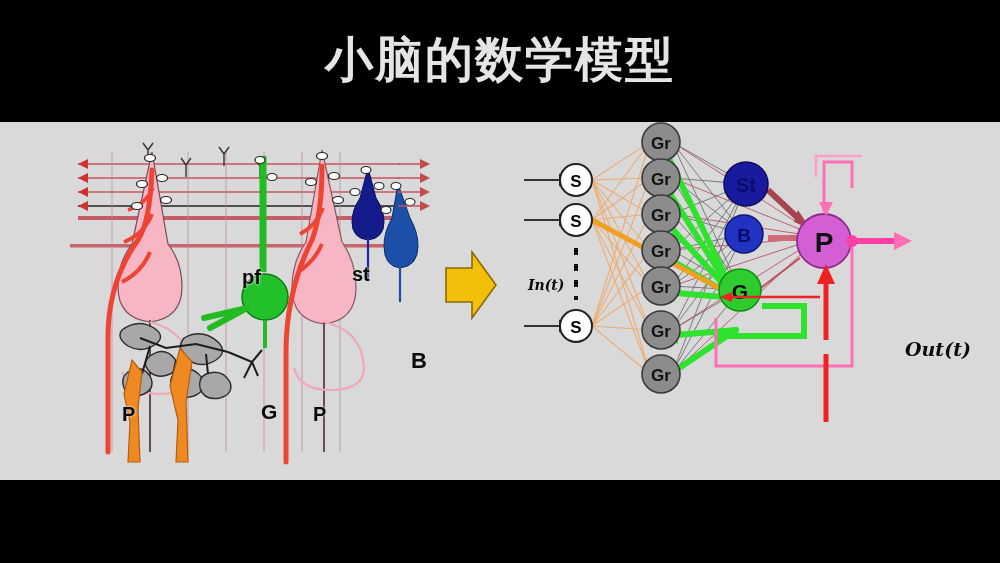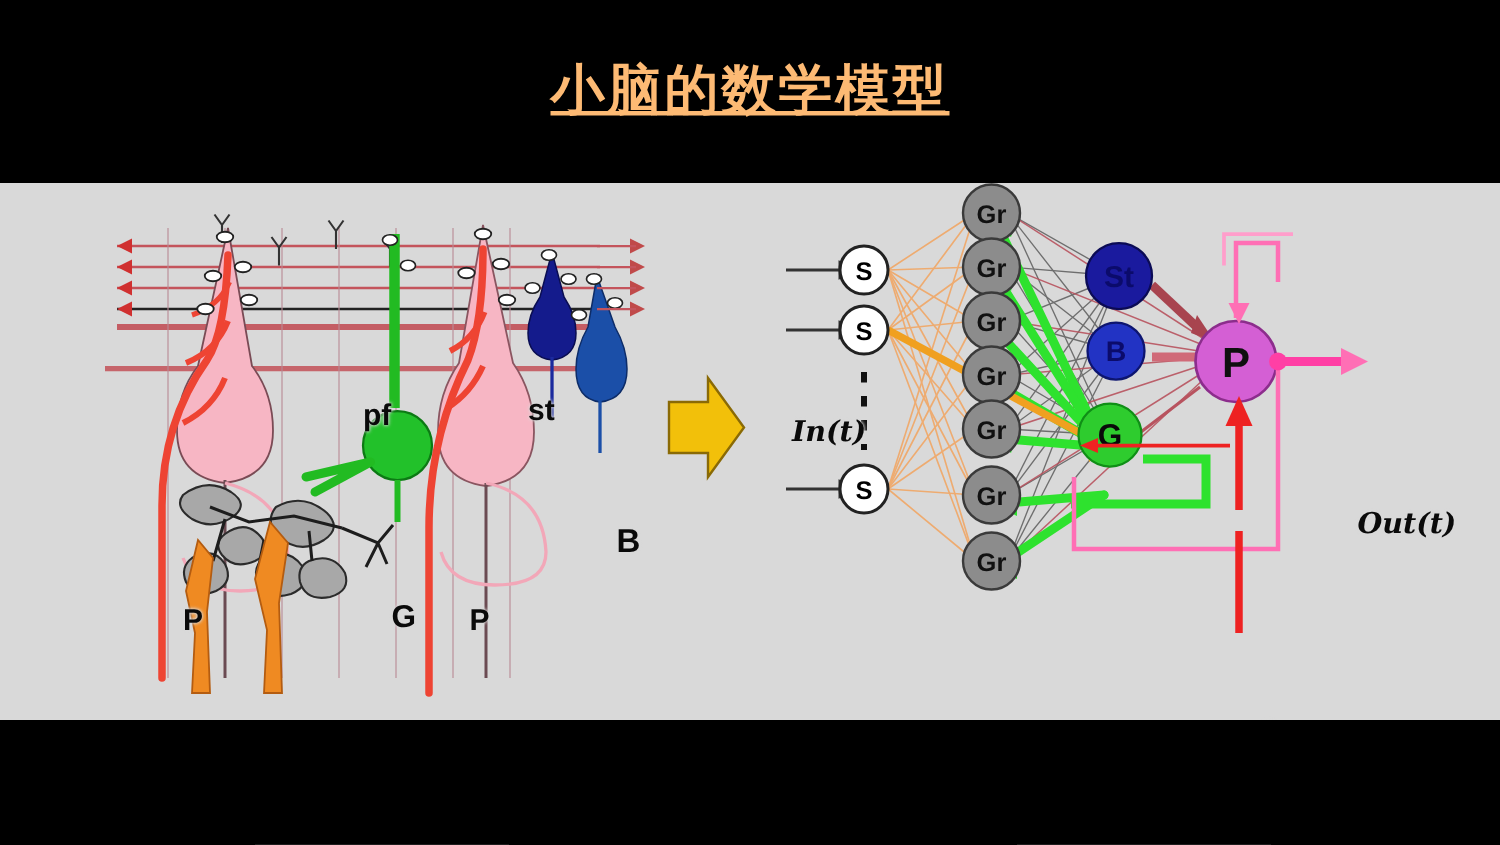--- a/index.html
+++ b/index.html
@@ -11,26 +11,25 @@
   }
   #slide { position: relative; width: 1000px; height: 563px; background: #000; }
 
   
   #title-band {
     position: absolute; left: 0; top: 0; width: 1000px; height: 120px;
     background: #000;
     display: flex; align-items: center; justify-content: center;
   }
   #title-text {
-    color: #fdba74;
-    font-size: 36px;
+    color: #e5e5e5;
+    font-size: 48px;
     font-weight: bold;
     letter-spacing: 2px;
     font-family: "DejaVu Sans", "Liberation Sans", sans-serif;
-    text-decoration: underline;
   }
 
   
   #content-panel {
     position: absolute; left: 0; top: 122px; width: 1000px; height: 358px;
     background: #d9d9d9;
   }
 
   
   #footer-band {
@@ -59,21 +58,21 @@
   #lbl-B   { left: 411px; top: 226px; font-size: 22px; }
   #lbl-P1  { left: 122px; top: 281px; font-size: 20px; }
   #lbl-G   { left: 261px; top: 278px; font-size: 21px; }
   #lbl-P2  { left: 313px; top: 281px; font-size: 20px; }
   #lbl-Gr  { left: 264px; top: 371px; font-size: 21px; }
   #lbl-cf1 { left: 312px; top: 371px; font-size: 20px; }
   #lbl-mf1 { left: 197px; top: 398px; font-size: 21px; }
   #lbl-mf2 { left: 243px; top: 398px; font-size: 21px; }
 
   
-  #lbl-int  { left: 528px; top: 155px; font-size: 19px; }
+  #lbl-int  { left: 528px; top: 155px; font-size: 14px; }
   #lbl-outt { left: 905px; top: 216px; font-size: 19px; }
   #lbl-cf2  { left: 823px; top: 354px; font-size: 29px; }
   #lbl-eps  { left: 788px; top: 400px; font-size: 15px; }
 
   svg { position: absolute; left: 0; top: 0; }
   .node-text {
     font-family: "Liberation Sans", sans-serif;
     font-weight: bold;
     text-anchor: middle;
     dominant-baseline: central;

